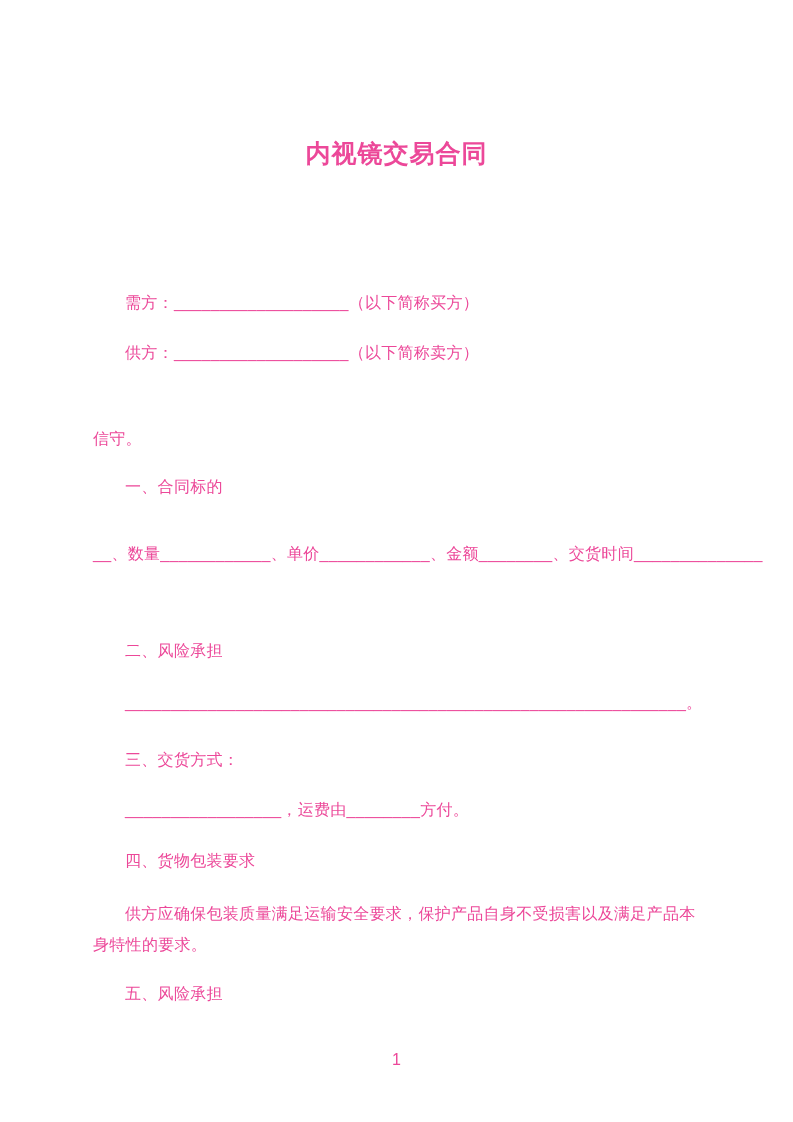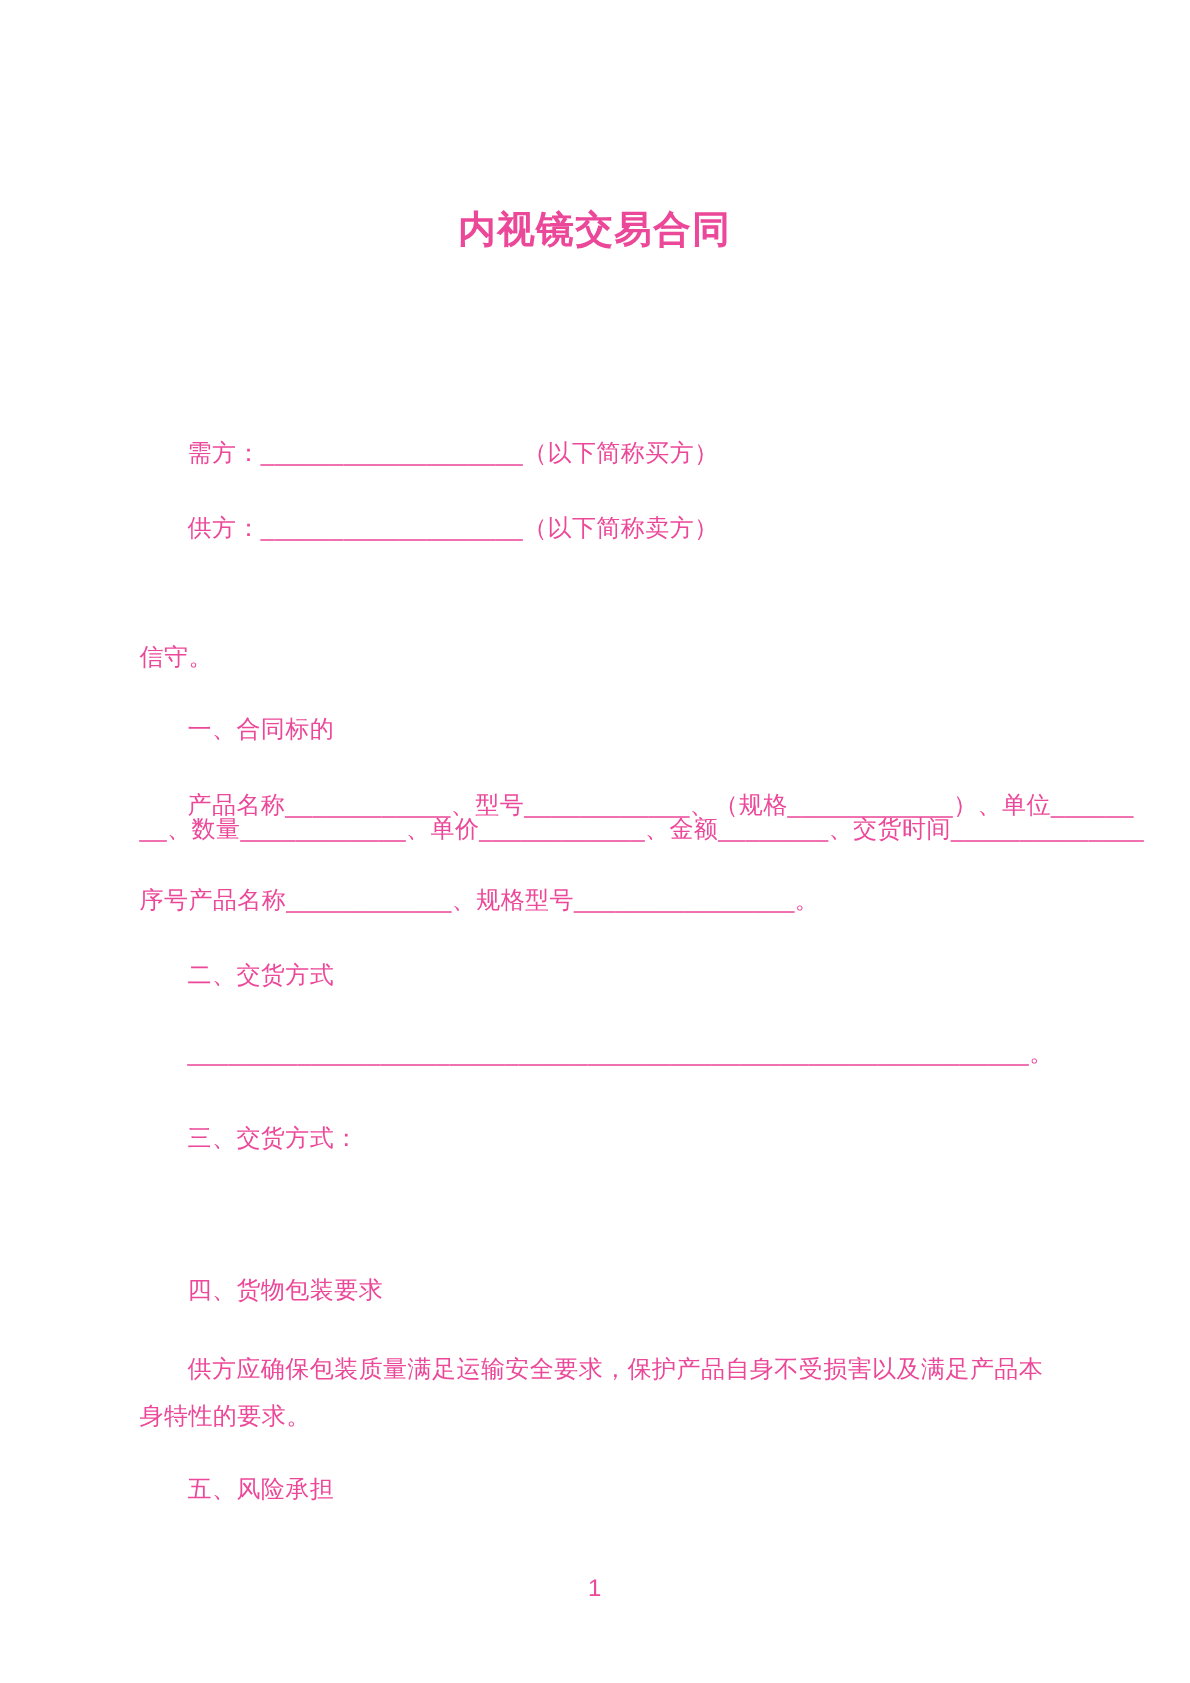--- a/index.html
+++ b/index.html
@@ -56,32 +56,31 @@
 
   <div class="line indent" style="top:292px;">需方：___________________（以下简称买方）</div>
 
   <div class="line indent" style="top:342px;">供方：___________________（以下简称卖方）</div>
 
 
   <div class="line" style="top:428px;">信守。</div>
 
   <div class="line indent" style="top:476px;">一、合同标的</div>
 
-  <div class="line indent" style="top:527px;">产品名称____________、型号____________、（规格____________）、单位______</div>
 
   <div class="line" style="top:543px;">__、数量____________、单价____________、金额________、交货时间______________</div>
 
-  <div class="line" style="top:590px;">序号产品名称____________、规格型号________________。</div>
 
-  <div class="line indent" style="top:640px;">二、交货方式</div>
+  <div class="line indent" style="top:640px;">二、风险承担</div>
 
   <div class="line indent" style="top:692px;">_____________________________________________________________。</div>
 
   <div class="line indent" style="top:749px;">三、交货方式：</div>
 
+  <div class="line indent" style="top:799px;">_________________，运费由________方付。</div>
 
   <div class="line indent" style="top:850px;">四、货物包装要求</div>
 
   <div class="line indent" style="top:903px;">供方应确保包装质量满足运输安全要求，保护产品自身不受损害以及满足产品本</div>
 
   <div class="line" style="top:934px;">身特性的要求。</div>
 
   <div class="line indent" style="top:983px;">五、风险承担</div>
 
   <div class="page-number" style="top:1049px;">1</div>

